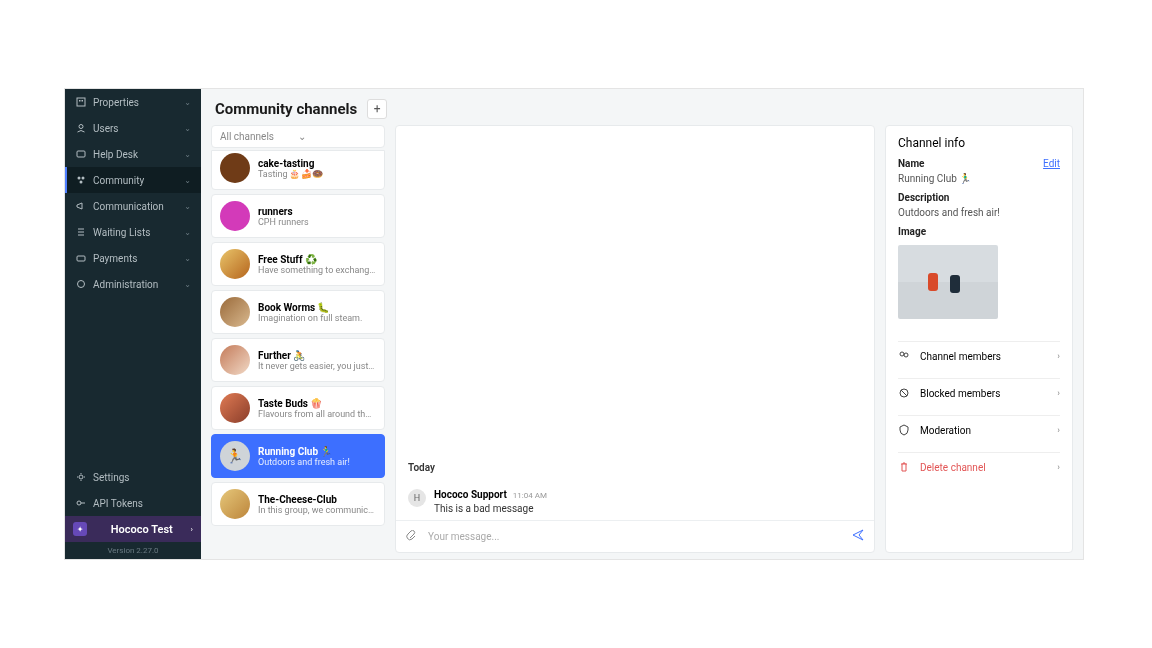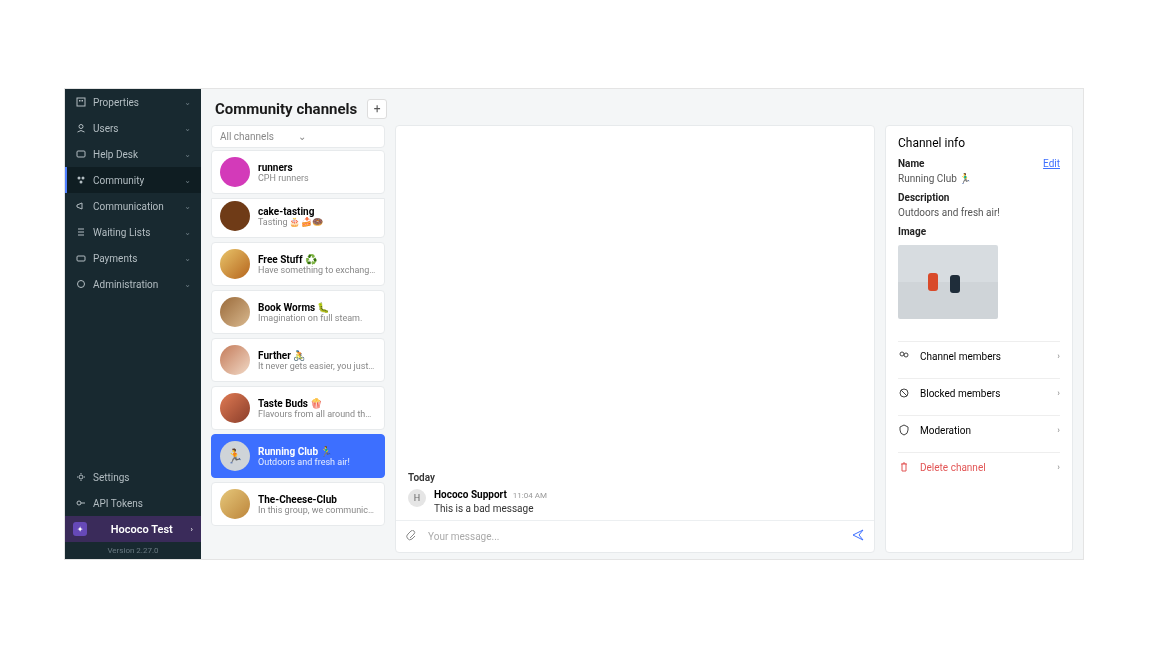--- a/index.html
+++ b/index.html
@@ -30,21 +30,21 @@
 .channel-list { display: flex; flex-direction: column; gap: 4px; overflow-y: auto; }
 .channel-card { background: #fff; border: 1px solid #e7eaec; border-radius: 4px; padding: 6px 8px; display: flex; align-items: center; cursor: pointer; }
 .channel-card.partial { border-top-left-radius: 0; border-top-right-radius: 0; padding-top: 2px; }
 .channel-card.selected { background: #3d6fff; color: #fff; border-color: #3d6fff; }
 .avatar { width: 30px; height: 30px; border-radius: 50%; margin-right: 8px; flex-shrink: 0; display: flex; align-items: center; justify-content: center; font-size: 14px; }
 .ch-text { flex: 1; min-width: 0; }
 .ch-name { font-size: 10px; font-weight: 700; white-space: nowrap; overflow: hidden; text-overflow: ellipsis; }
 .ch-desc { font-size: 9px; color: #888; white-space: nowrap; overflow: hidden; text-overflow: ellipsis; }
 .channel-card.selected .ch-desc { color: #e5ecff; }
 .chat { flex: 1; background: #fff; border: 1px solid #e7eaec; border-radius: 4px; display: flex; flex-direction: column; }
-.chat-body { flex: 1; display: flex; flex-direction: column; justify-content: flex-end; padding: 10px 12px 6px; }
+.chat-body { flex: 1; display: flex; flex-direction: column; justify-content: flex-end; padding: 10px 12px 6px; gap: 10px; }
 .date-label { font-size: 10px; font-weight: 600; color: #333; margin-bottom: 6px; }
 .msg { display: flex; align-items: flex-start; }
 .msg-avatar { width: 18px; height: 18px; border-radius: 50%; background: #e5e5e5; color: #666; font-size: 9px; display: flex; align-items: center; justify-content: center; margin-right: 8px; }
 .msg-content { }
 .msg-head { display: flex; align-items: baseline; gap: 6px; }
 .msg-author { font-size: 10px; font-weight: 700; }
 .msg-time { font-size: 8px; color: #999; }
 .msg-text { font-size: 10px; color: #333; margin-top: 3px; }
 .composer { border-top: 1px solid #eceff1; display: flex; align-items: center; padding: 6px 10px; }
 .composer-icon { width: 14px; color: #888; margin-right: 8px; }
@@ -187,32 +187,32 @@
       <div class="add-btn">+</div>
     </div>
     <div class="content">
 
       <div class="channel-panel">
         <div class="filter-dd">
           <span>All channels</span>
           <span>⌄</span>
         </div>
         <div class="channel-list">
+          <div class="channel-card partial">
+            <div class="avatar" style="background:#6f3b17"></div>
+            <div class="ch-text">
+              <div class="ch-name">cake-tasting</div>
+              <div class="ch-desc">Tasting 🎂🍰🍩</div>
+            </div>
+          </div>
           <div class="channel-card">
             <div class="avatar" style="background:#d33ab9"></div>
             <div class="ch-text">
               <div class="ch-name">runners</div>
               <div class="ch-desc">CPH runners</div>
-            </div>
-          </div>
-          <div class="channel-card partial">
-            <div class="avatar" style="background:#6f3b17"></div>
-            <div class="ch-text">
-              <div class="ch-name">cake-tasting</div>
-              <div class="ch-desc">Tasting 🎂🍰🍩</div>
             </div>
           </div>
           <div class="channel-card">
             <div class="avatar" style="background:linear-gradient(135deg,#e9c46a,#b5651d)"></div>
             <div class="ch-text">
               <div class="ch-name">Free Stuff ♻️</div>
               <div class="ch-desc">Have something to exchange?…</div>
             </div>
           </div>
           <div class="channel-card">

